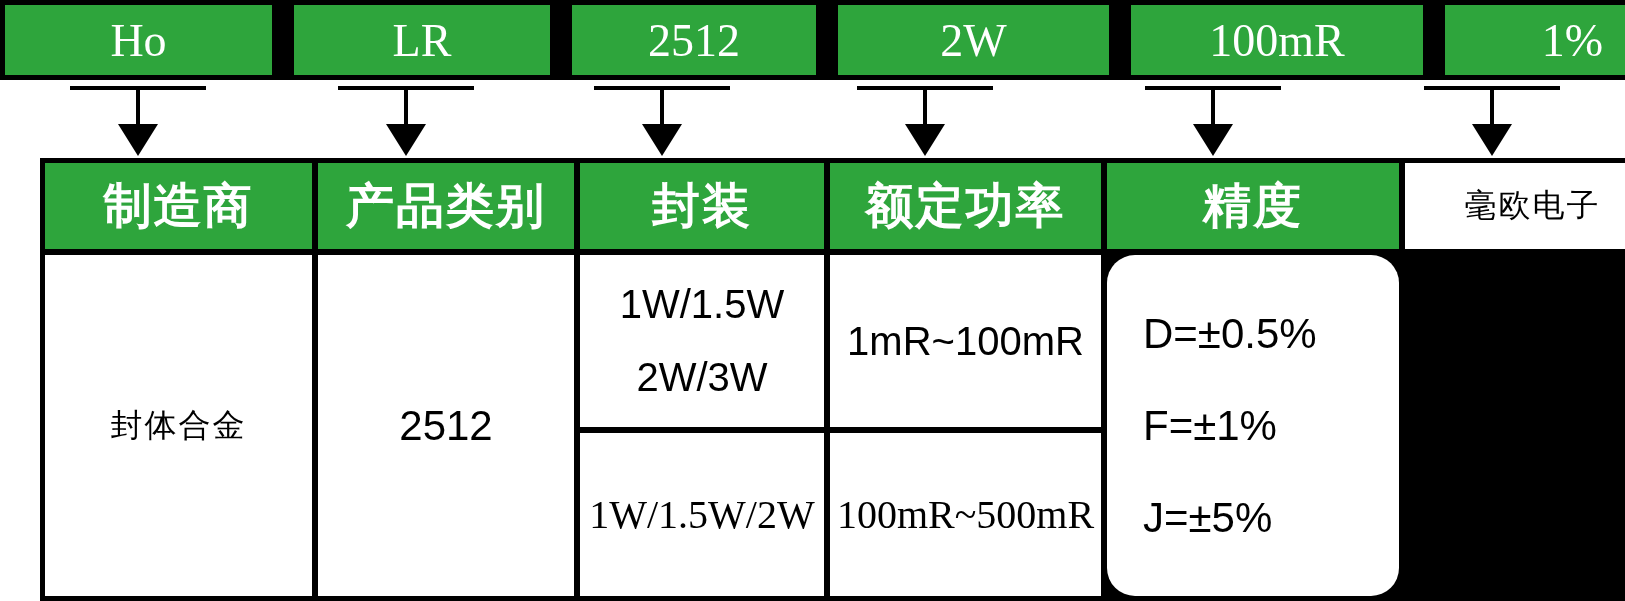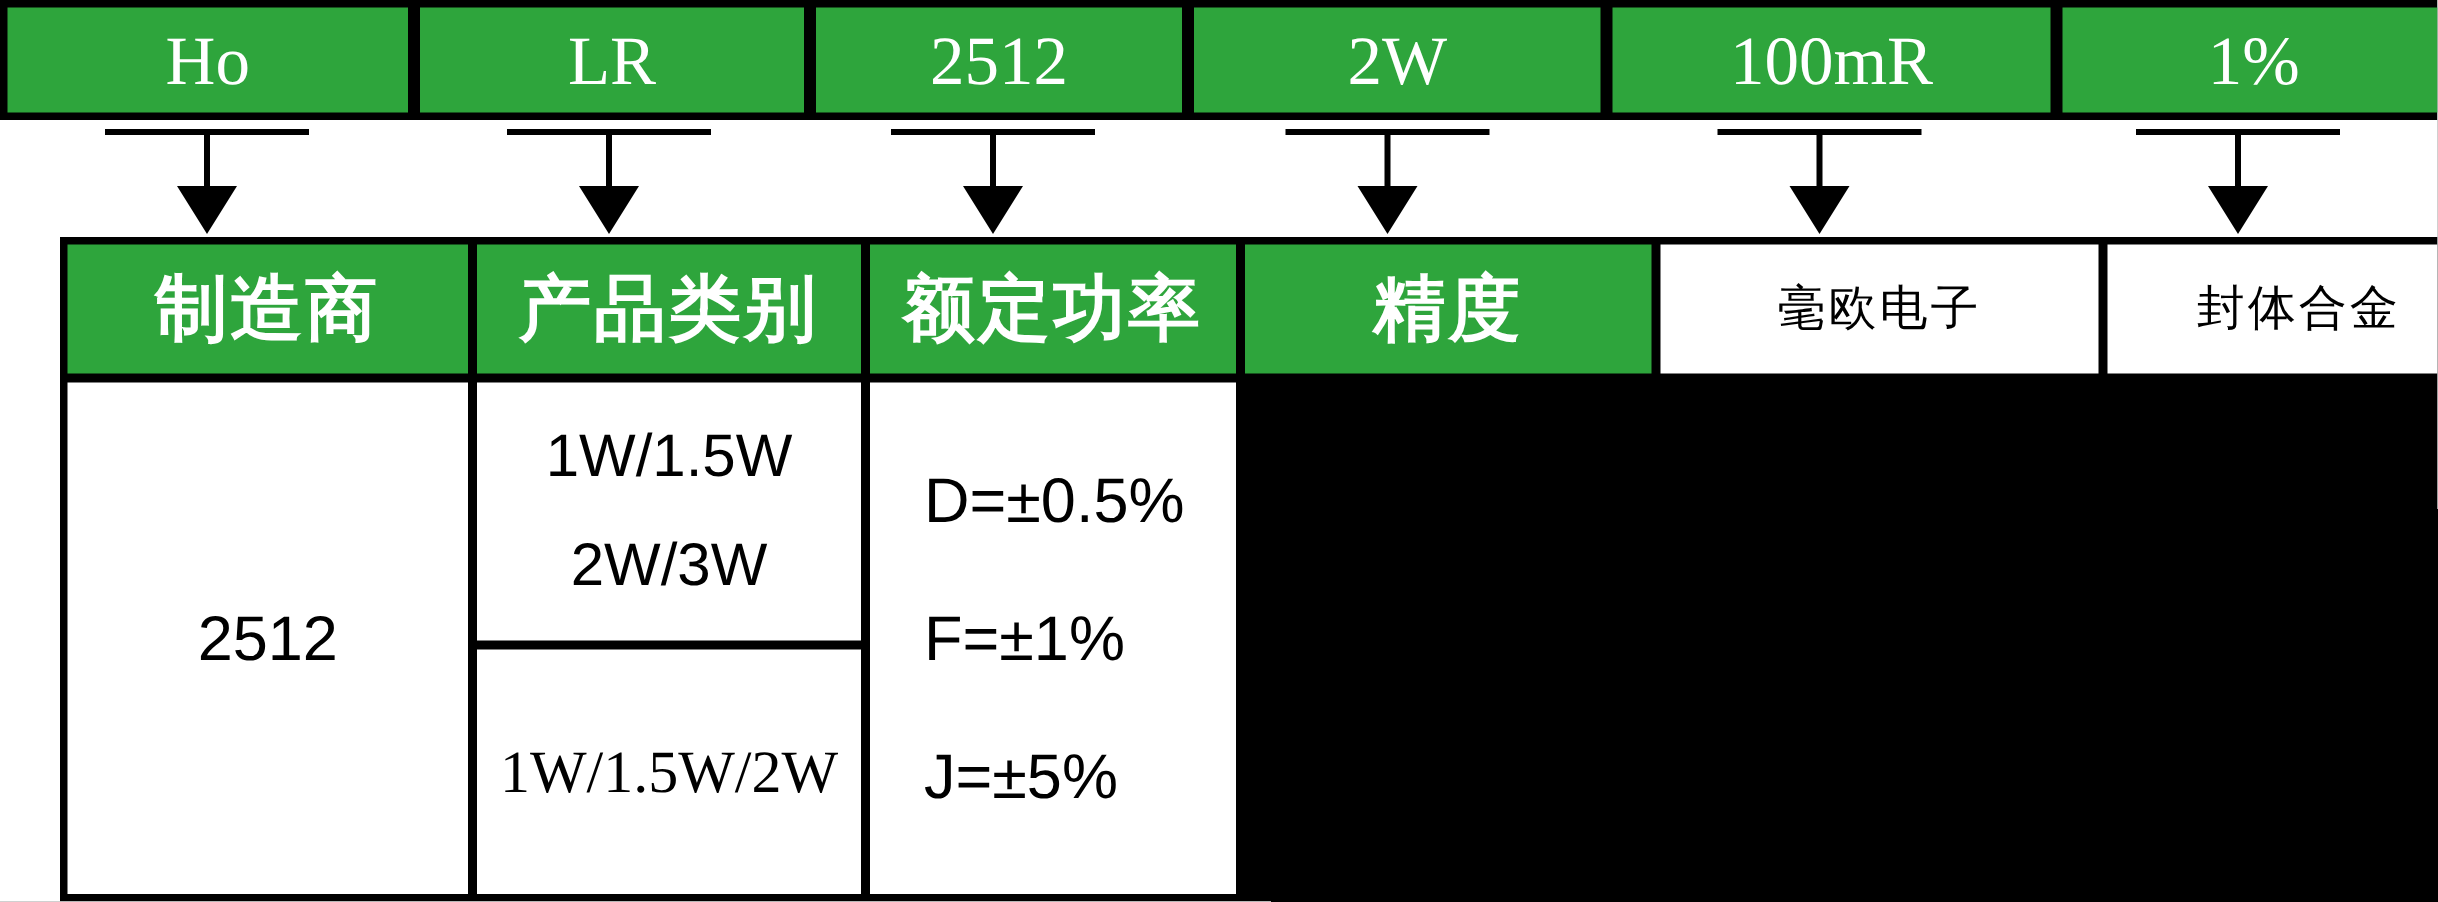--- a/index.html
+++ b/index.html
@@ -5,21 +5,21 @@
   html,body{margin:0;padding:0;background:#ffffff;}
   .stage{
     position:relative;width:1625px;height:601px;background:#ffffff;overflow:hidden;
     --green:#2EA53C;--ink:#000000;
   }
   
   .top-row{
     position:absolute;top:0;left:0;width:1625px;height:80px;box-sizing:border-box;
     background:var(--ink);display:grid;
     grid-template-columns:267px 256px 244px 271px 292px 255px;
-    gap:8px;padding:5px;
+    gap:22px;padding:5px;
   }
   .code-cell{
     background:var(--green);color:#ffffff;
     font-family:"Liberation Serif",serif;font-size:46px;
     display:flex;align-items:center;justify-content:center;
   }
   
   .arrow-zone{position:absolute;top:80px;left:0;width:1625px;height:78px;}
   .arrow{position:absolute;top:6px;width:136px;display:flex;flex-direction:column;align-items:center;}
   .arrow .bar{width:100%;height:4px;background:var(--ink);}
@@ -47,21 +47,21 @@
     gap:28px;font-family:"Liberation Sans",sans-serif;font-size:40px;
   }
   .sub-divider{height:6px;background:var(--ink);}
   .sub-bottom{
     flex:1;display:flex;align-items:center;justify-content:center;
     font-family:Liberation Serif, serif;font-size:40px;
   }
   .tol-cell{
     background:#ffffff;display:flex;flex-direction:column;justify-content:center;
     align-items:flex-start;padding-left:36px;gap:44px;
-    font-family:"Liberation Sans",sans-serif;font-size:42px;color:#000000;
+    font-family:"Liberation Sans",sans-serif;font-size:42px;color:#000000;border-radius:28px;
   }
 </style>
 </head>
 <body>
 
 <div class="stage">
 
   <div class="top-row">
     <div class="code-cell">Ho</div>
     <div class="code-cell">LR</div>
@@ -101,36 +101,44 @@
         <div class="bar"></div>
         <div class="stem"></div>
         <div class="head"></div>
       </div>
   </div>
 
   <div class="main">
 
     <div class="hdr-cell">制造商</div>
     <div class="hdr-cell">产品类别</div>
+    <div class="hdr-cell">封装</div>
     <div class="hdr-cell">额定功率</div>
     <div class="hdr-cell">精度</div>
 
     <div class="body-cell cn-serif">毫欧电子</div>
     <div class="body-cell cn-serif">封体合金</div>
     <div class="body-cell sans">2512</div>
 
     <div class="split-cell">
       <div class="sub-top">
         <div>1W/1.5W</div>
         <div>2W/3W</div>
       </div>
       <div class="sub-divider"></div>
       <div class="sub-bottom">1W/1.5W/2W</div>
     </div>
 
+    <div class="split-cell">
+      <div class="sub-top">
+        <div>1mR~100mR</div>
+      </div>
+      <div class="sub-divider"></div>
+      <div class="sub-bottom">100mR~500mR</div>
+    </div>
 
     <div class="tol-cell">
       <div>D=±0.5%</div>
       <div>F=±1%</div>
       <div>J=±5%</div>
     </div>
 
   </div>
 </div>
 

